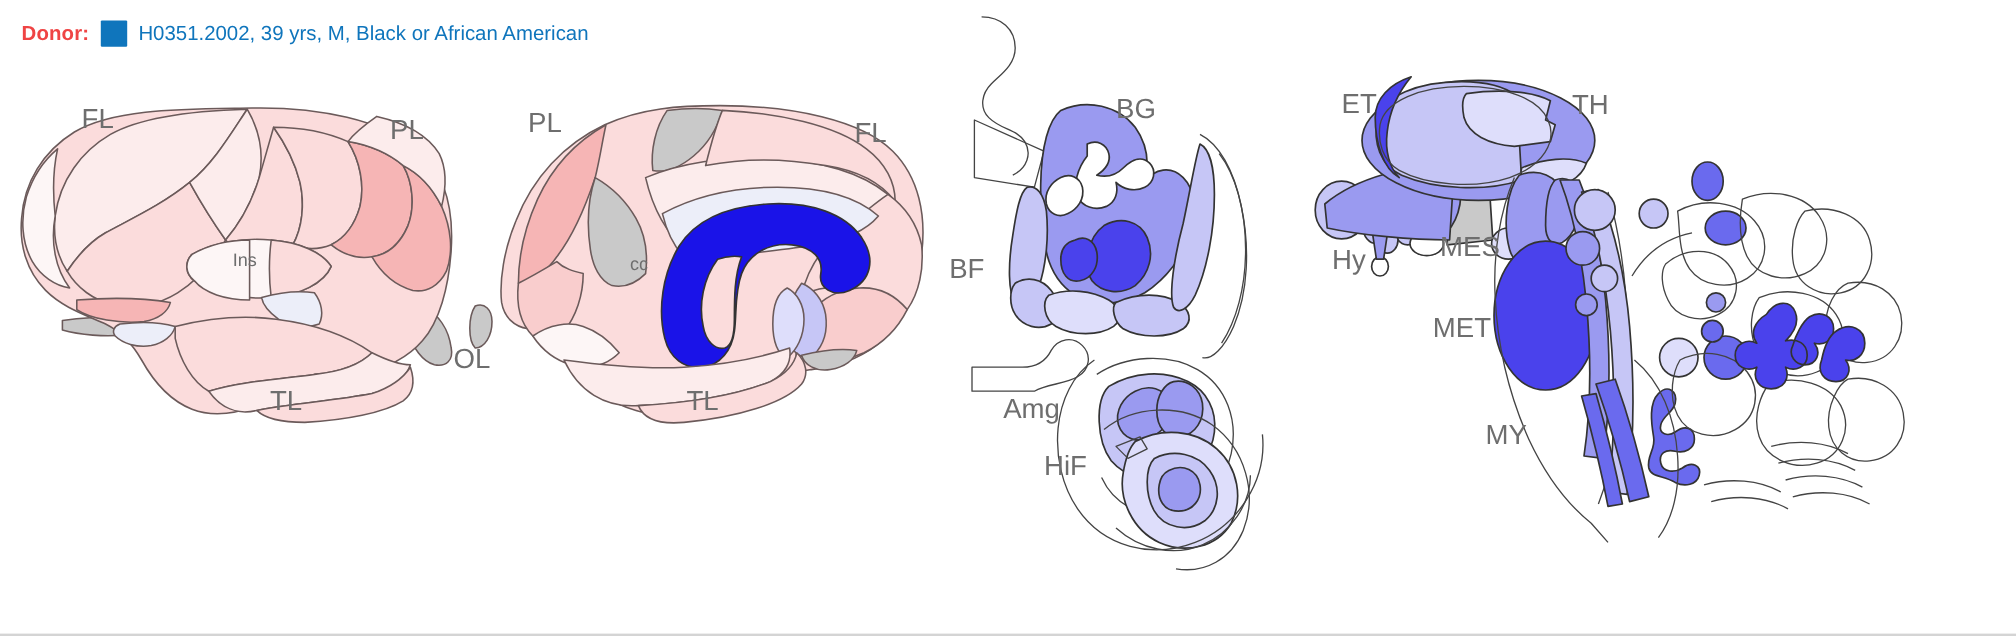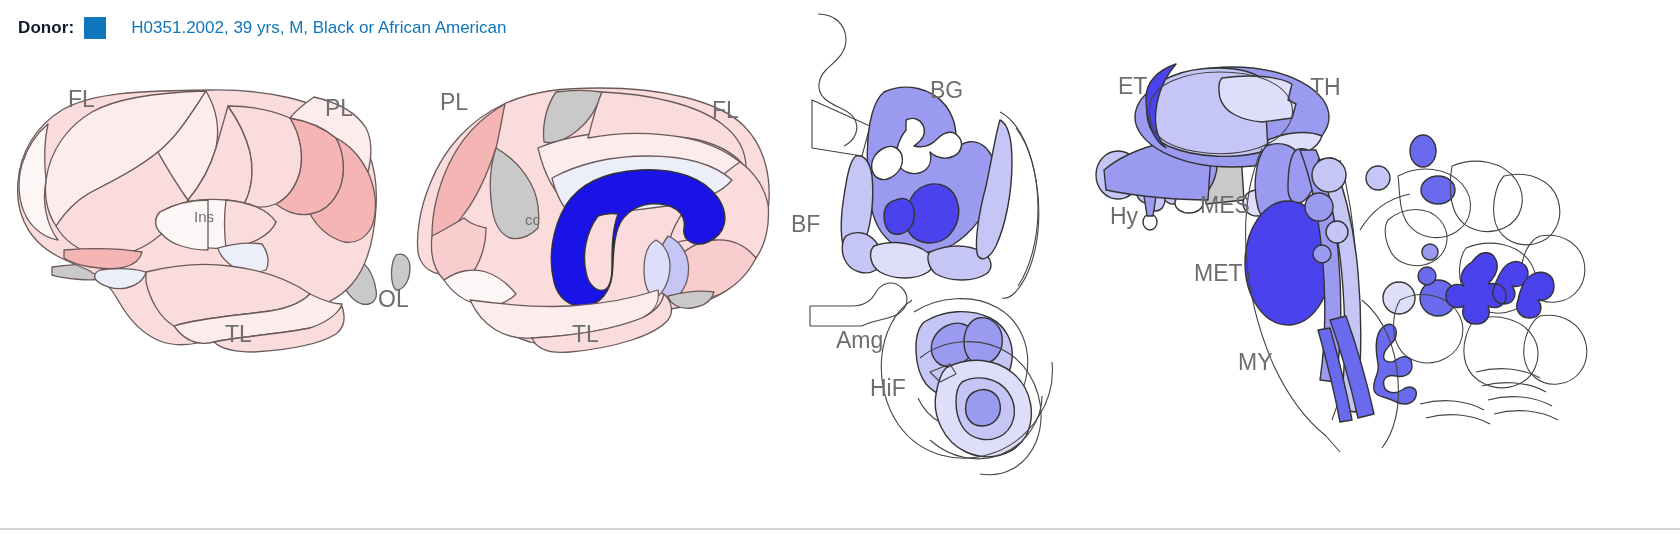--- a/index.html
+++ b/index.html
@@ -22,37 +22,36 @@
     width: 1680px;
     height: 56px;
     display: flex;
     align-items: center;
     padding-left: 18px;
     box-sizing: border-box;
   }
   #donor-label {
     font-size: 17px;
     font-weight: bold;
-    color: #0f172a;
+    color: #ef4444;
     letter-spacing: .1px;
     margin-right: 10px;
   }
   #donor-swatch {
     width: 22px;
     height: 22px;
     flex: 0 0 22px;
     margin-right: 9px;
     border-radius: 1px;
   }
   #donor-link {
     font-size: 17px;
     color: #0f75bc;
     text-decoration: none;
     white-space: nowrap;
-    margin-left: 16px;
   }
 
   
   #atlas {
     position: absolute;
     left: 0; top: 0;
     width: 1680px;
     height: 534px;
   }
   .brain-label {

